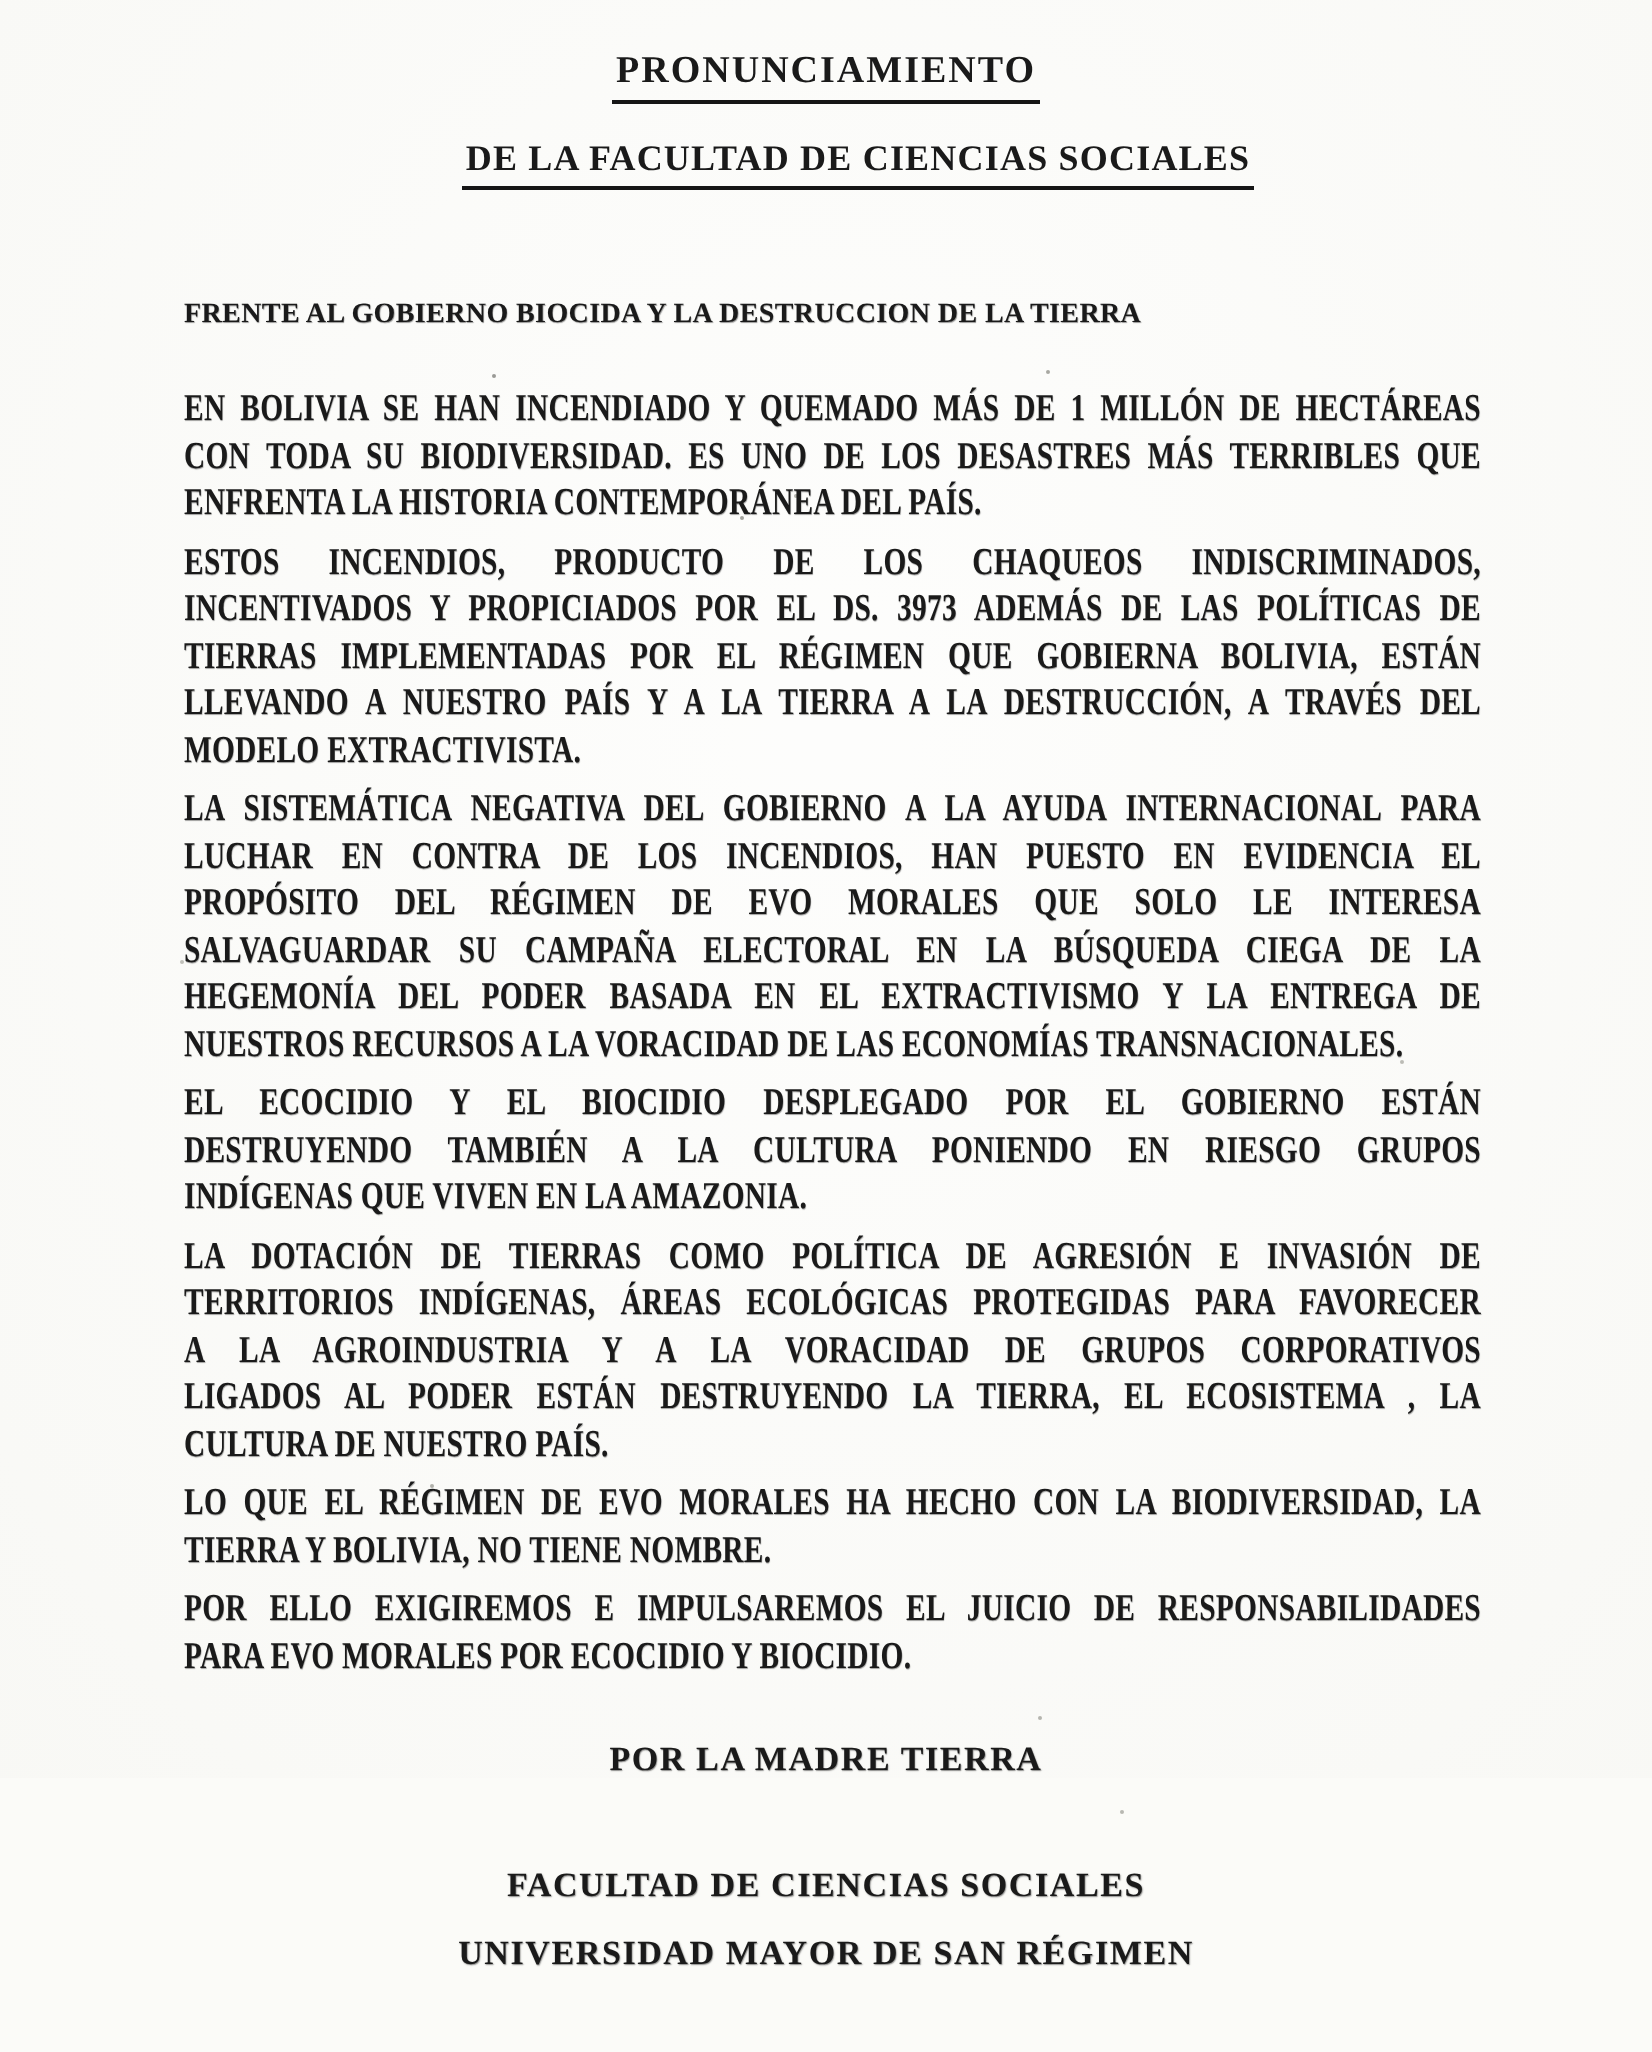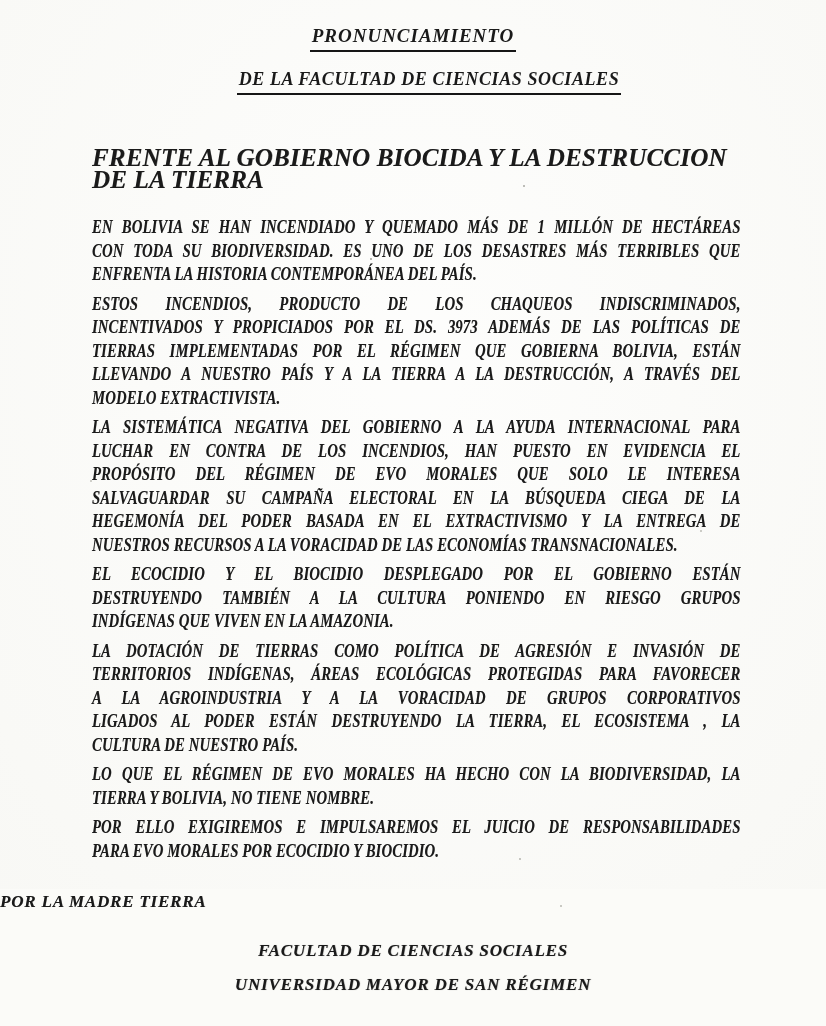--- a/index.html
+++ b/index.html
@@ -12,38 +12,37 @@
     font-family: "Liberation Serif", serif;
     color: #1a1a1a;
   }
   .page {
     position: relative;
     width: 826px;
     height: 889px;
     background:
       radial-gradient(ellipse at 50% 40%, rgba(255,255,255,0.6), rgba(240,240,236,0.25)),
       #fbfbf8;
-    font-style: italic;
   }
   .titles { padding-top: 24px; }
   .title-line {
     text-align: center;
     font-weight: 700;
     line-height: 24px;
   }
   .title-1 { font-size: 19px; letter-spacing: 1px; }
   .title-2 { font-size: 18px; letter-spacing: 0.6px; margin-top: 15px; margin-left: 32px; }
   .underlined {
     display: inline-block;
     border-bottom: 2px solid #161616;
     padding: 0 2px 2px 2px;
   }
   .heading {
     margin: 52px 86px 0 92px;
-    font-size: 25px;
+    font-size: 14px;
     font-weight: 700;
     letter-spacing: 0.2px;
     line-height: 22px;
     text-shadow: 0.3px 0.3px 0.5px rgba(25,25,25,0.45);
   }
   
   .body-wrap {
     margin: 24px 0 0 92px;
     width: 840px;
     transform: scaleX(0.772);
@@ -56,27 +55,27 @@
   }
   .para { margin: 0 0 6px 0; }
   .ln {
     text-align: justify;
     text-align-last: justify;
     white-space: normal;
   }
   .ln.last { text-align-last: left; }
   .closing {
     margin-top: 30px;
-    text-align: left;
+    text-align: center;
     font-size: 17px;
     font-weight: 700;
     letter-spacing: 0.8px;
     text-shadow: 0.3px 0.3px 0.6px rgba(25,25,25,0.5);
   }
-  .signature { margin-top: 28px; }
+  .signature { margin-top: 42px; }
   .sig-line {
     text-align: center;
     font-size: 17px;
     font-weight: 700;
     letter-spacing: 0.8px;
     line-height: 21px;
     text-shadow: 0.4px 0.4px 0.7px rgba(25,25,25,0.5);
   }
   .sig-line + .sig-line { margin-top: 13px; }
   

